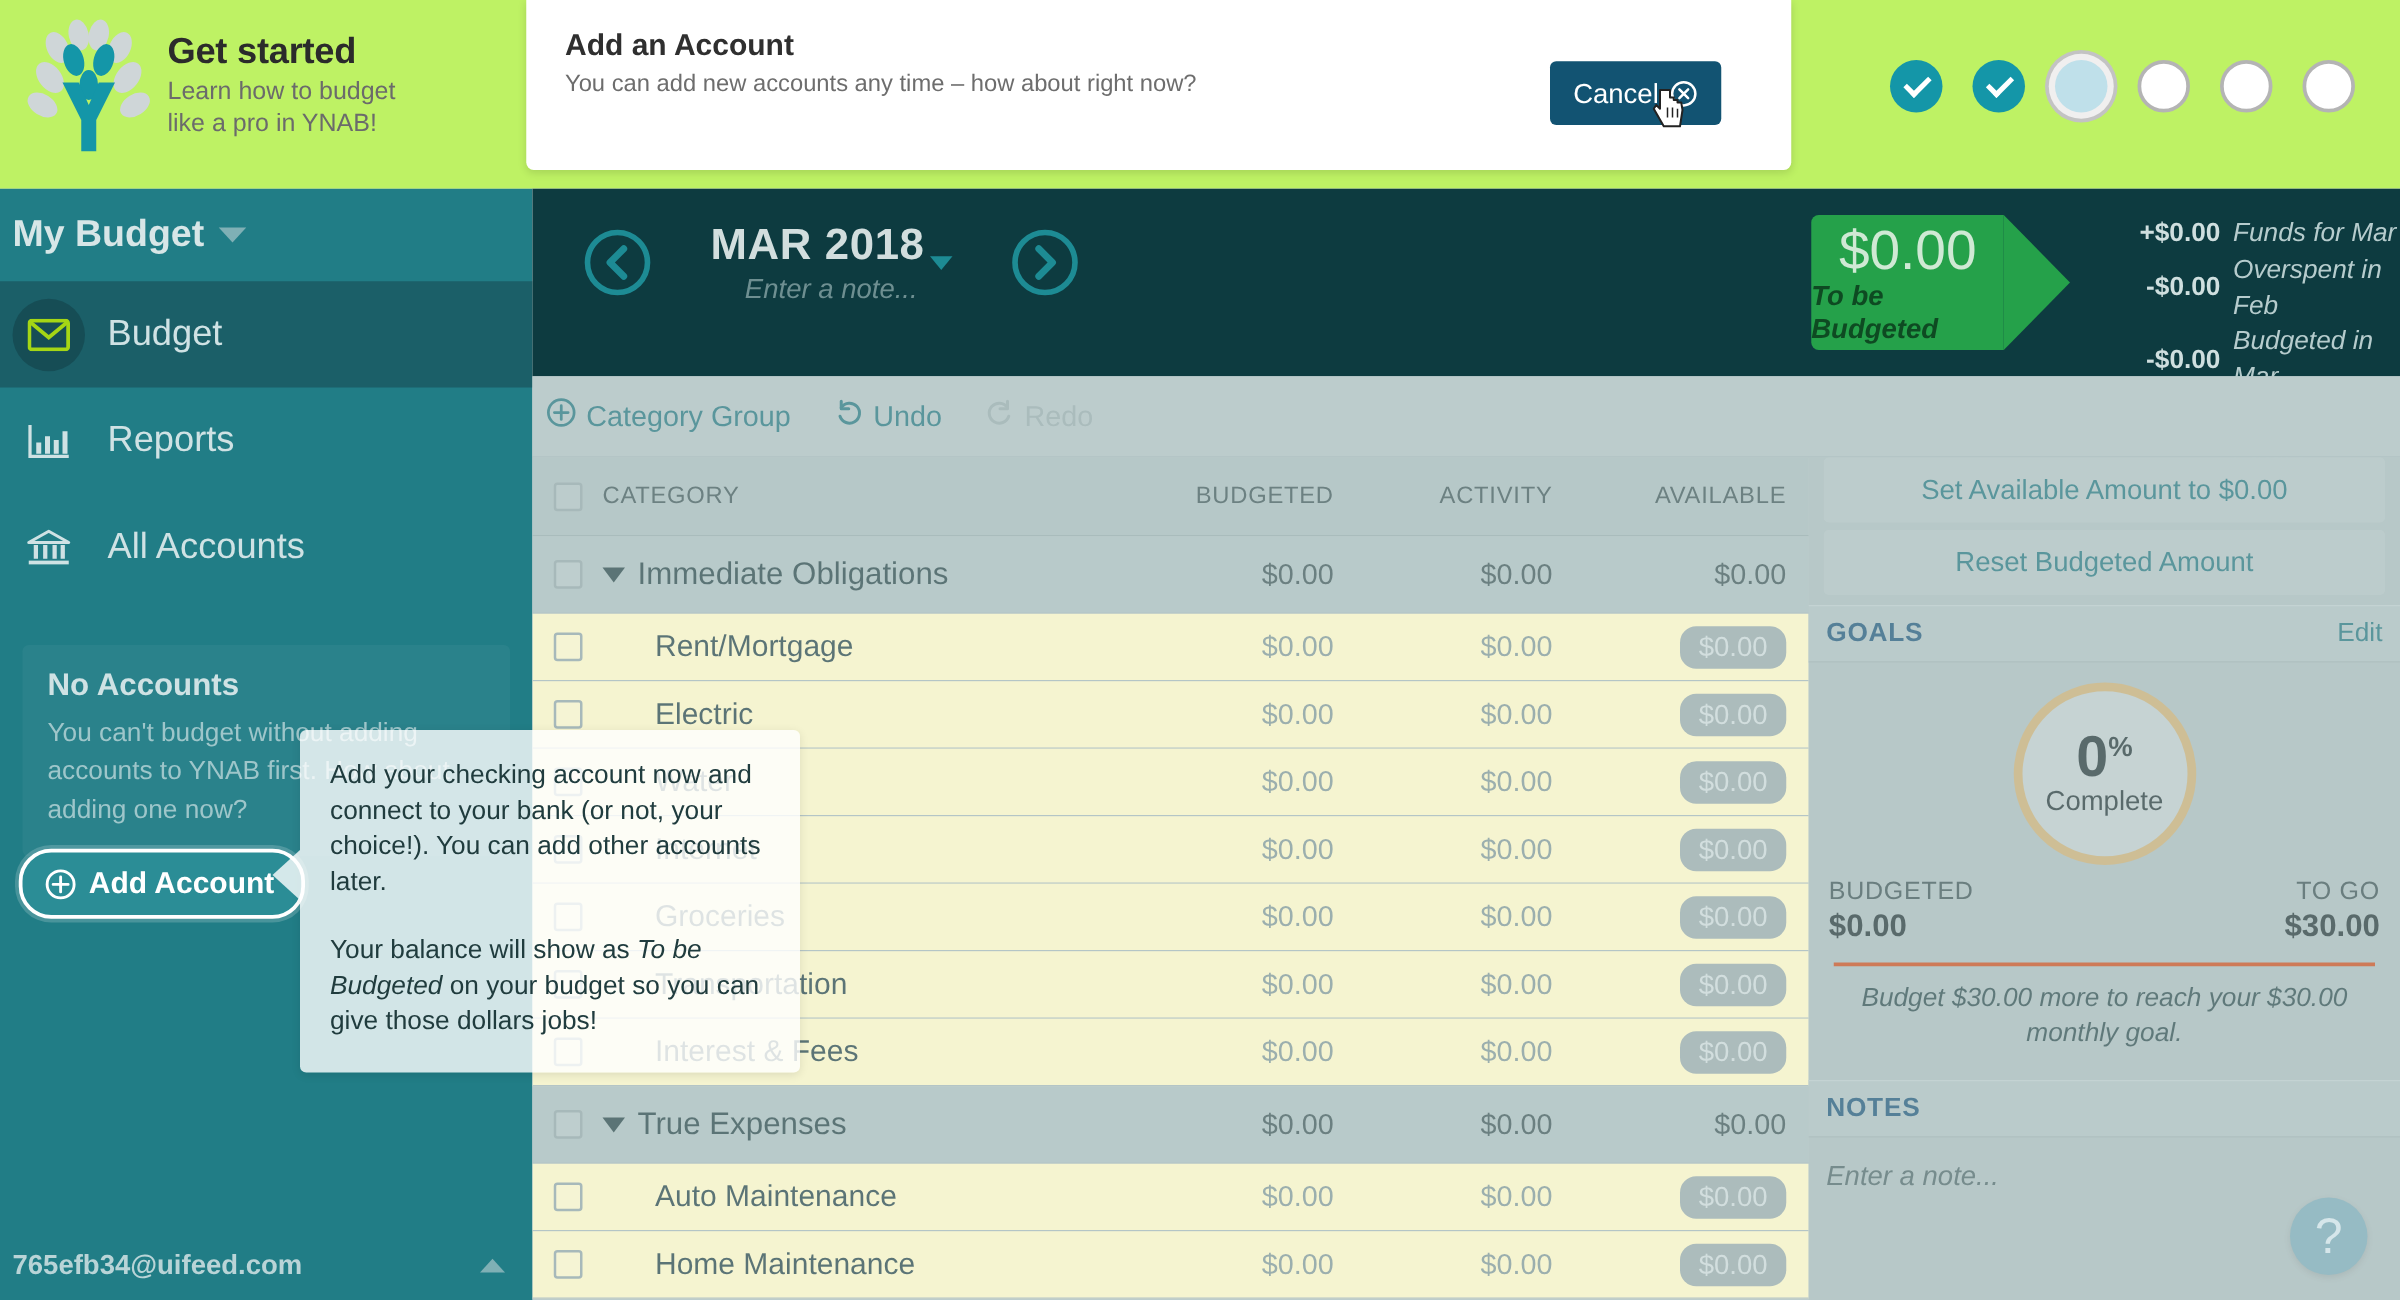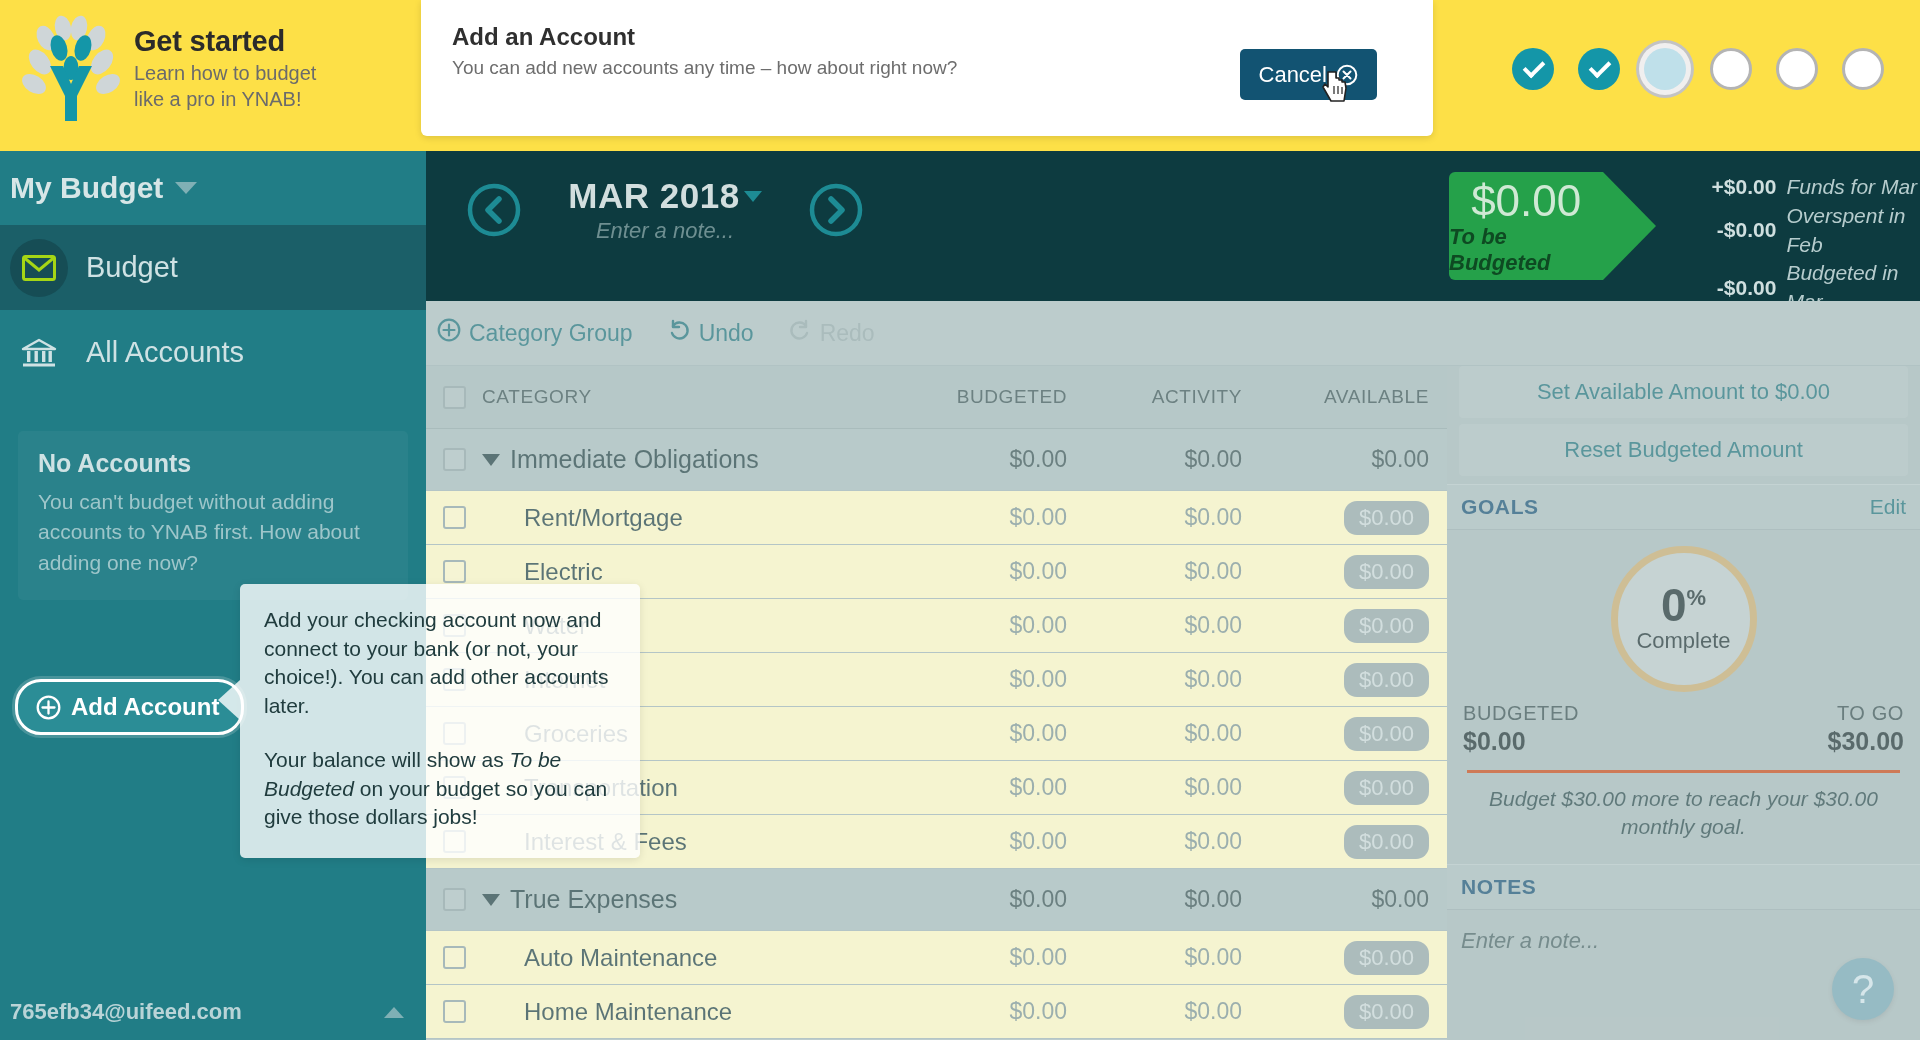--- a/index.html
+++ b/index.html
@@ -7,21 +7,21 @@
     width: 1920px; height: 1040px;
     font-family: "Liberation Sans", sans-serif;
     overflow: hidden;
     background: #f0f0f0;
   }
   #app { position: relative; width: 1920px; height: 1040px; }
 
   
   .topbar {
     position: absolute; left: 0; top: 0; width: 1920px; height: 151px;
-    background: #fde047;
+    background: #bef264;
   }
   .brand { position: absolute; left: 18px; top: 14px; display: flex; align-items: center; }
   .logo-wrap { width: 106px; height: 110px; position: relative; }
   .brand-text { margin-left: 10px; }
   .brand-title { font-size: 29px; font-weight: bold; color: #2b2b2b; letter-spacing: -.2px; }
   .brand-sub { font-size: 20px; color: #6b6b6b; line-height: 1.28; margin-top: 3px; }
 
   
   .modal {
     position: absolute; left: 421px; top: 0; width: 1012px; height: 136px;
@@ -92,21 +92,21 @@
   .user-email { font-size: 22px; font-weight: bold; color: #b9d4d7; }
   .caret-up { width: 0; height: 0; border-left: 10px solid transparent; border-right: 10px solid transparent; border-bottom: 11px solid #7fb0b5; }
 
   
   .main { position: absolute; left: 426px; top: 151px; width: 1494px; height: 889px; background: #a8bdbd; }
 
   .month-bar { position: absolute; left: 0; top: 0; width: 1494px; height: 150px; background: #0d3b40; }
   .month-nav { position: absolute; left: 40px; top: 25px; display: flex; align-items: center; gap: 18px; }
   .circ-btn { width: 56px; height: 56px; cursor: pointer; }
   .month-center { text-align: center; width: 250px; }
-  .month-row { display: flex; align-items: center; justify-content: center; gap: 4px; }
+  .month-row { display: flex; align-items: flex-end; justify-content: center; gap: 4px; }
   .month-label { font-size: 35px; font-weight: bold; color: #d2dede; letter-spacing: .5px; }
   .caret-month { width: 0; height: 0; border-left: 9px solid transparent; border-right: 9px solid transparent; border-top: 11px solid #1d8b94; }
   .month-note { font-size: 22px; font-style: italic; color: #6e8f91; margin-top: 2px; }
 
   .tbb-wrap { position: absolute; left: 1023px; top: 21px; display: flex; align-items: flex-start; }
   .tbb-box {
     width: 186px; height: 108px; background: #25a14a; border-radius: 6px 0 0 6px;
     display: flex; flex-direction: column; align-items: center; justify-content: center;
     position: relative; cursor: pointer;
   }
@@ -290,20 +290,32 @@
     <div class="nav-item selected">
       <span class="nav-icon circle">
         <svg viewBox="0 0 34 26" width="34" height="26">
           <rect x="1.5" y="1.5" width="31" height="23" rx="2" fill="none" stroke="#a5d615" stroke-width="3"></rect>
           <path d="M2.5 3 L17 15 L31.5 3" fill="none" stroke="#a5d615" stroke-width="3"></path>
         </svg>
       </span>
       <span class="nav-label">Budget</span>
     </div>
 
+    <div class="nav-item">
+      <span class="nav-icon">
+        <svg viewBox="0 0 34 30" width="34" height="30">
+          <path d="M2 2 L2 27 L33 27" fill="none" stroke="#cfe2e4" stroke-width="2.6"></path>
+          <rect x="7" y="16" width="4" height="9" fill="#cfe2e4"></rect>
+          <rect x="14" y="11" width="4" height="14" fill="#cfe2e4"></rect>
+          <rect x="21" y="14" width="4" height="11" fill="#cfe2e4"></rect>
+          <rect x="28" y="7" width="4" height="18" fill="#cfe2e4"></rect>
+        </svg>
+      </span>
+      <span class="nav-label">Reports</span>
+    </div>
 
     <div class="nav-item">
       <span class="nav-icon">
         <svg viewBox="0 0 36 30" width="36" height="30">
           <path d="M18 2 L34 11 L2 11 Z" fill="none" stroke="#cfe2e4" stroke-width="2.4" stroke-linejoin="round"></path>
           <rect x="6" y="13" width="3.4" height="11" fill="#cfe2e4"></rect>
           <rect x="13.5" y="13" width="3.4" height="11" fill="#cfe2e4"></rect>
           <rect x="21" y="13" width="3.4" height="11" fill="#cfe2e4"></rect>
           <rect x="27.5" y="13" width="3.4" height="11" fill="#cfe2e4"></rect>
           <rect x="2" y="25.5" width="32" height="3" fill="#cfe2e4"></rect>

